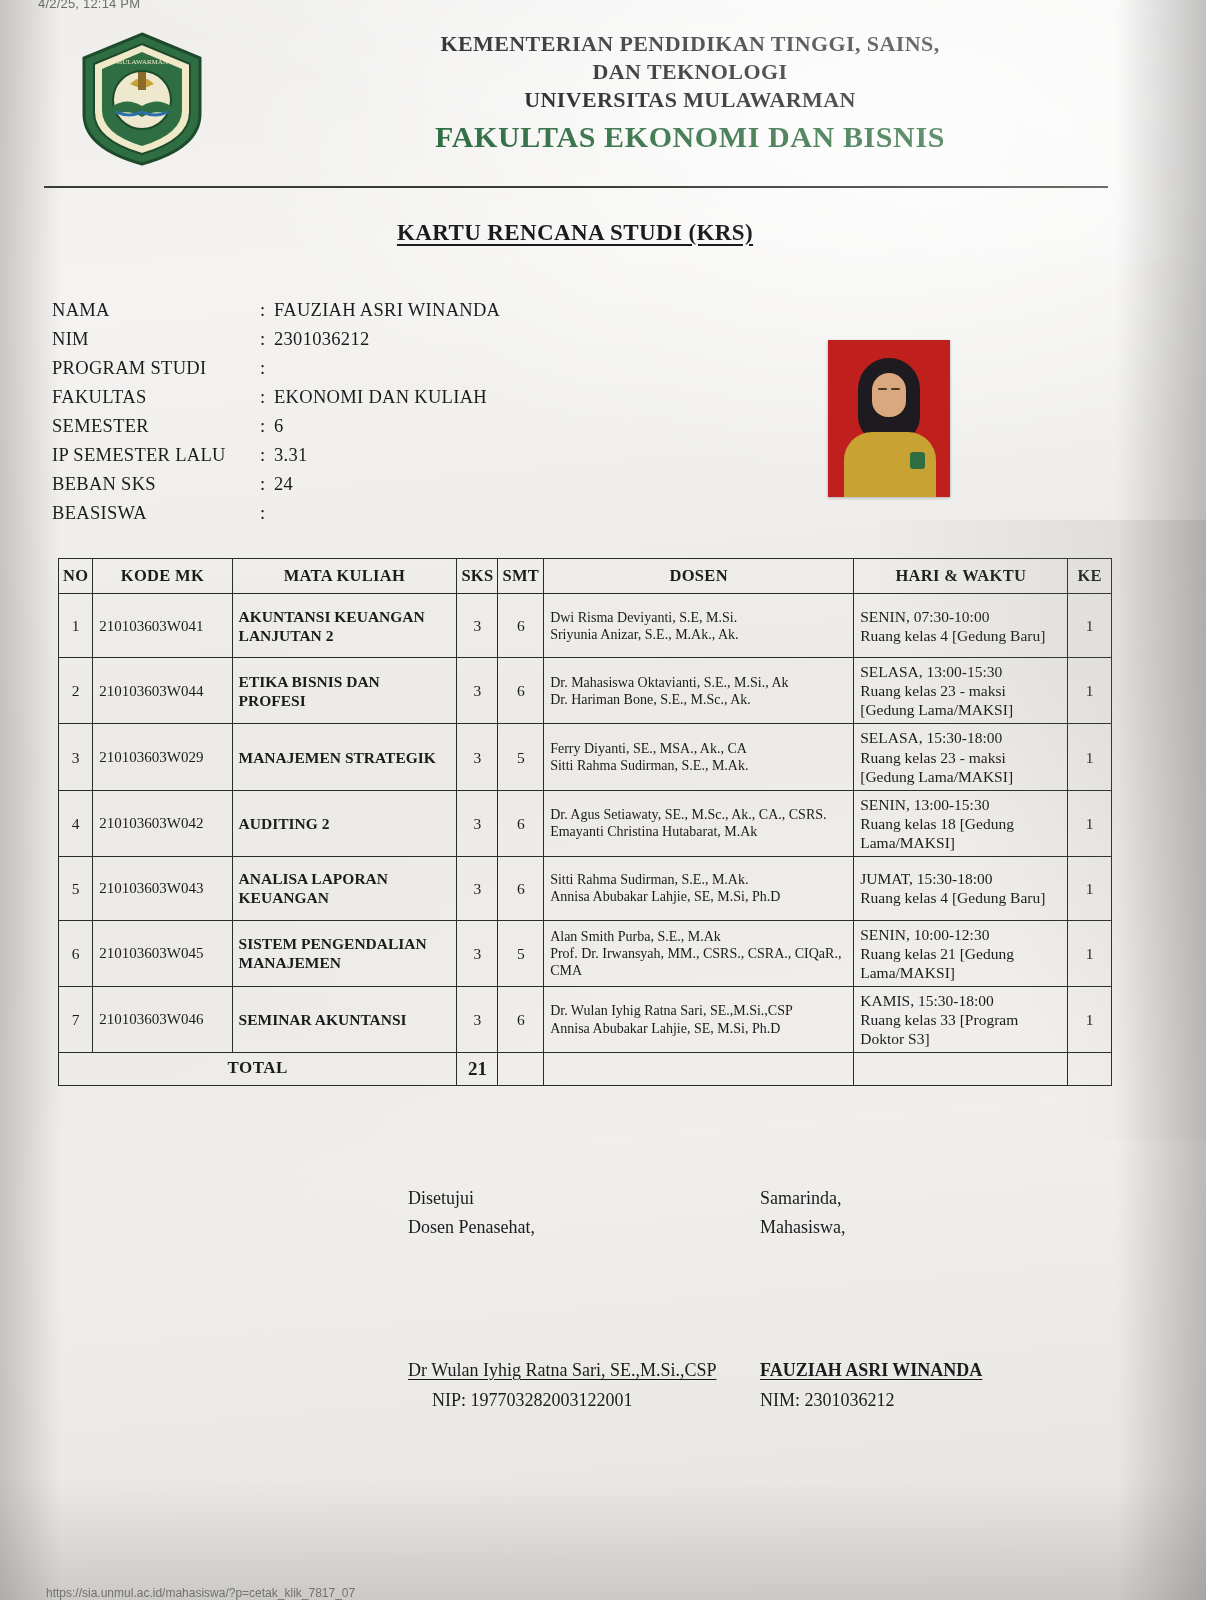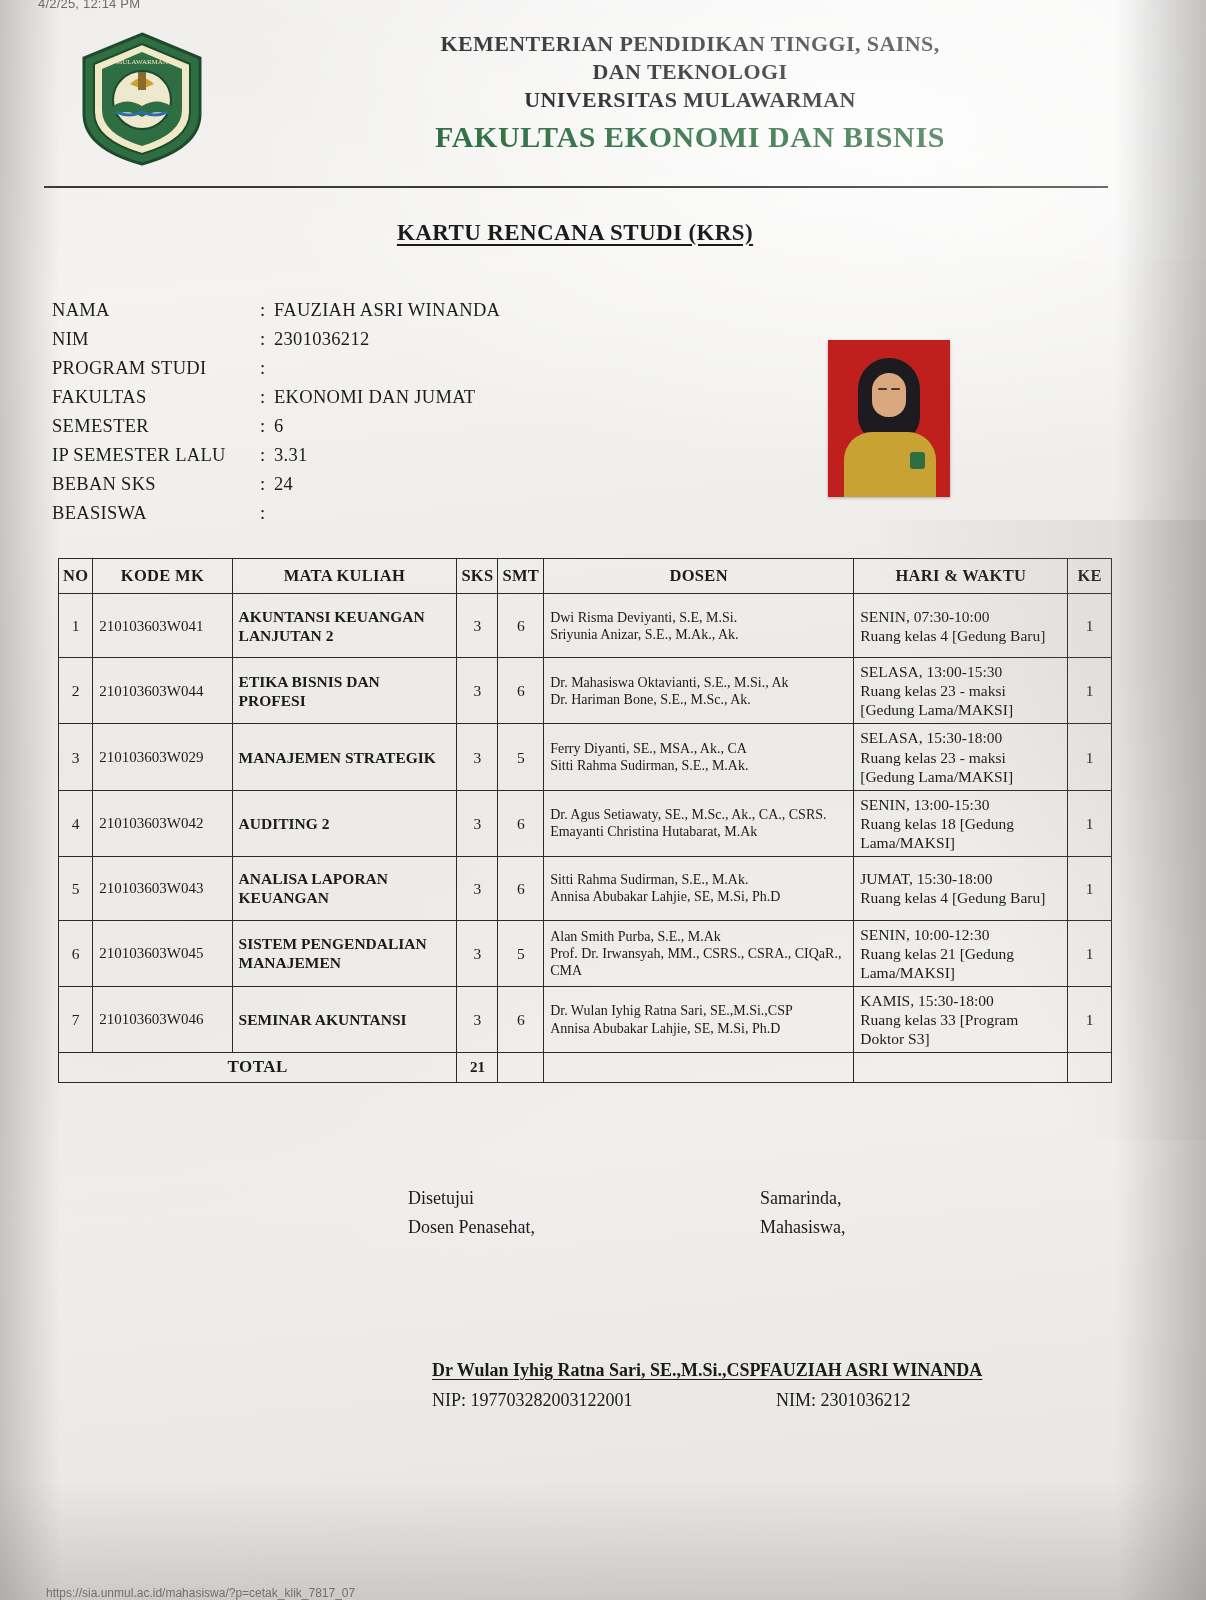--- a/index.html
+++ b/index.html
@@ -143,29 +143,29 @@
   .total-cell { text-align: center; font-weight: bold; letter-spacing: .5px; font-size: 17px; }
   .row-h { height: 64px; }
 
   
   .sig { position: absolute; left: 0; top: 1188px; width: 1206px; font-size: 18px; }
   .sig .left  { position: absolute; left: 408px; top: 0; }
   .sig .right { position: absolute; left: 760px; top: 0; }
   .sig .l2 { margin-top: 8px; text-align: right; }
   .sig-names { position: absolute; left: 0; top: 1360px; width: 1206px; font-size: 18px; }
   .sig-names .adv-name {
-    position: absolute; left: 432px; top: 0; font-weight: bold;
+    position: absolute; left: 408px; top: 0; font-weight: normal;
     text-decoration: underline; text-underline-offset: 3px; white-space: nowrap;
   }
   .sig-names .adv-nip { position: absolute; left: 432px; top: 30px; }
   .sig-names .std-name {
     position: absolute; left: 760px; top: 0; font-weight: bold;
     text-decoration: underline; text-underline-offset: 3px; white-space: nowrap;
   }
-  .sig-names .std-nim { position: absolute; left: 760px; top: 30px; margin-left: 16px; }
+  .sig-names .std-nim { position: absolute; left: 760px; top: 30px; }
 
   
   .warp1 {
     position: absolute; left: 0; top: 0; width: 1206px; height: 260px;
     background: linear-gradient(200deg, rgba(255,255,255,0.55), rgba(255,255,255,0) 60%);
     pointer-events: none;
   }
   .warp2 {
     position: absolute; left: 880px; top: 520px; width: 326px; height: 620px;
     background: linear-gradient(250deg, rgba(150,148,145,0.22), rgba(150,148,145,0) 65%);
@@ -217,21 +217,21 @@
       <span class="id-sep">:</span>
       <span class="id-value">2301036212</span>
     </div>
     <div class="id-row">
       <span class="id-label">PROGRAM STUDI</span>
       <span class="id-sep">:</span>
     </div>
     <div class="id-row">
       <span class="id-label">FAKULTAS</span>
       <span class="id-sep">:</span>
-      <span class="id-value">EKONOMI DAN JUMAT</span>
+      <span class="id-value">EKONOMI DAN KULIAH</span>
     </div>
     <div class="id-row">
       <span class="id-label">SEMESTER</span>
       <span class="id-sep">:</span>
       <span class="id-value">6</span>
     </div>
     <div class="id-row">
       <span class="id-label">IP SEMESTER LALU</span>
       <span class="id-sep">:</span>
       <span class="id-value">3.31</span>
@@ -351,21 +351,21 @@
         <td class="c-sks">3</td>
         <td class="c-smt">6</td>
         <td class="c-dosen" style="white-space:pre-line">Dr. Wulan Iyhig Ratna Sari, SE.,M.Si.,CSP
 Annisa Abubakar Lahjie, SE, M.Si, Ph.D</td>
         <td class="c-hari" style="white-space:pre-line">KAMIS, 15:30-18:00
 Ruang kelas 33 [Program Doktor S3]</td>
         <td class="c-ke">1</td>
       </tr>
       <tr>
         <td class="total-cell" colspan="3">TOTAL</td>
-        <td class="c-sks" style="font-weight:bold;font-size:15px">21</td>
+        <td class="c-sks" style="font-weight:bold;font-size:19px">21</td>
         <td class="c-smt"></td>
         <td class="c-dosen"></td>
         <td class="c-hari"></td>
         <td class="c-ke"></td>
       </tr>
     </tbody>
   </table>
 
   <div class="sig">
     <div class="left">

